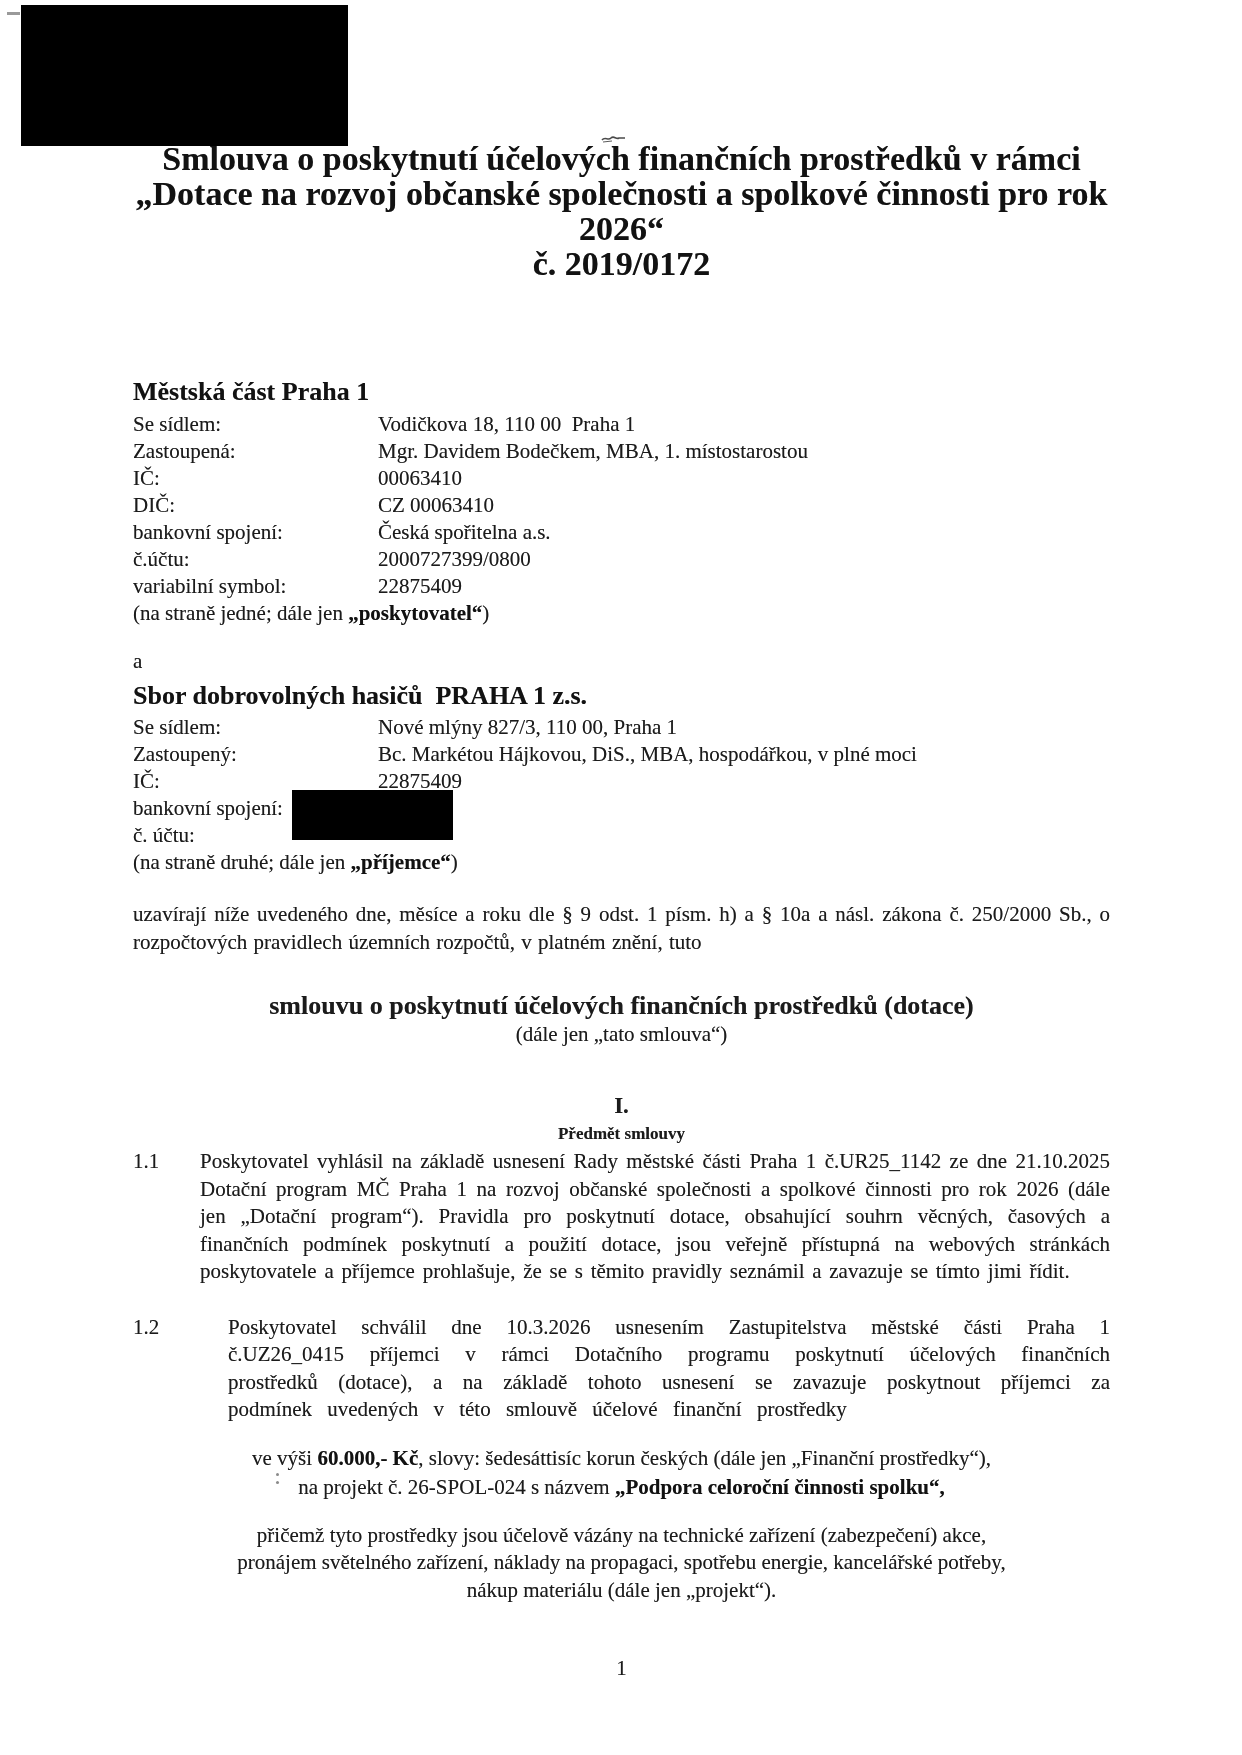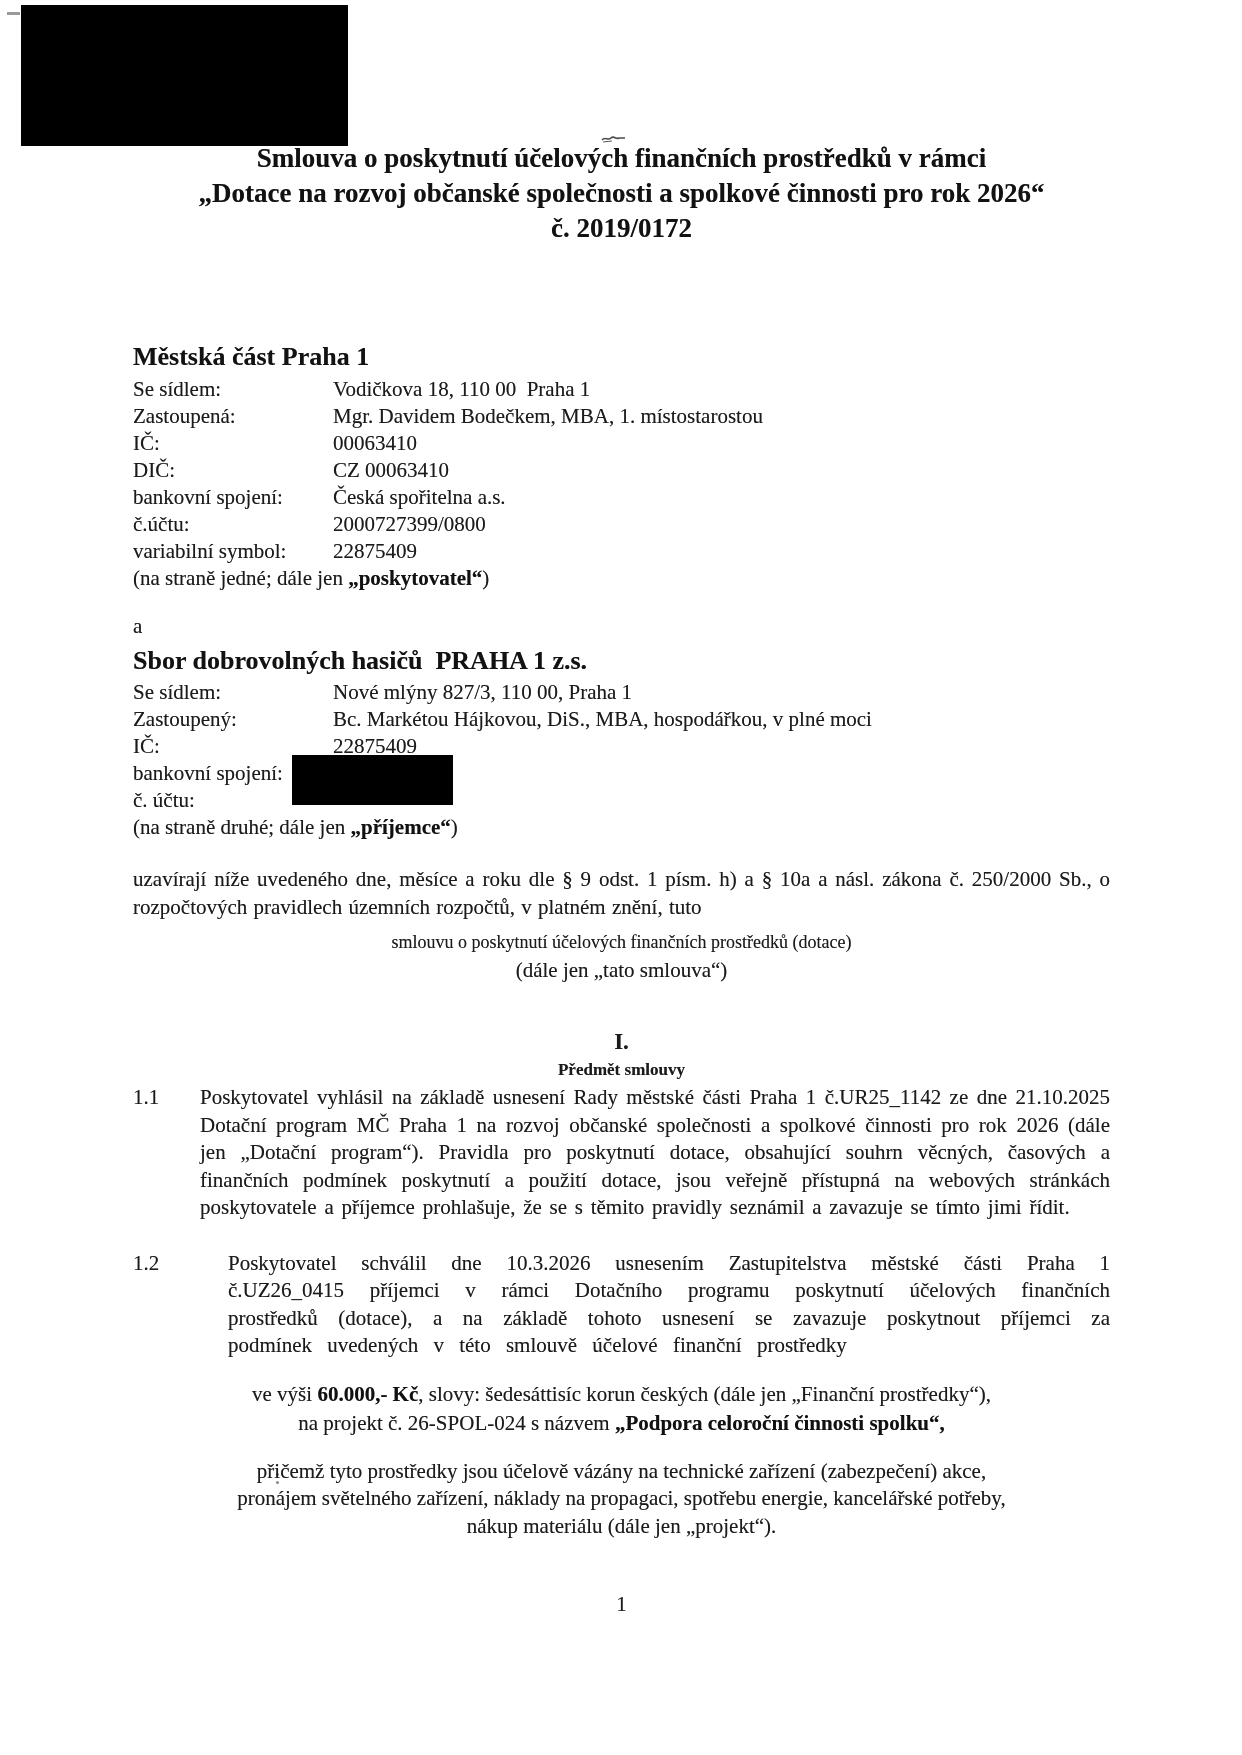--- a/index.html
+++ b/index.html
@@ -15,39 +15,39 @@
     text-shadow:0 0 0.5px rgba(20,20,20,0.45);
   }
   .content { position:absolute; left:133px; top:0; width:977px; }
 
   
   .redaction-letterhead { position:absolute; left:21px; top:5px; width:327px; height:141px; background:#000; }
   .artifact-dash { position:absolute; left:7px; top:12px; width:13px; height:3px; background:#9a9a9a; }
   .ink-smudge { position:absolute; left:600px; top:132px; width:26px; height:13px; }
   .artifact-dots { position:absolute; left:276px; top:1473px; width:3px; height:3px; background:#8a8a8a; border-radius:50%; box-shadow:0 8px 0 0 #8a8a8a; }
 
-  .doc-title { margin-top:141px; text-align:center; font-weight:bold; font-size:27px; line-height:35px; color:#121212; }
+  .doc-title { margin-top:141px; text-align:center; font-weight:bold; font-size:34px; line-height:35px; color:#121212; }
 
   .party-heading { font-weight:bold; font-size:26px; line-height:33px; color:#121212; }
   .party-heading.provider { margin-top:94px; }
   .party-heading.recipient { margin-top:4px; }
 
   .info-rows { margin-top:3px; line-height:27px; }
   .info-rows.recipient-rows { margin-top:2px; position:relative; }
-  .info-row { display:flex; }
+  .info-row { display:flex;gap:45px; }
   .info-label { width:200px; flex:0 0 200px; }
   .info-value { flex:1; }
   .redaction-account { position:absolute; left:159px; top:76px; width:161px; height:50px; background:#000; }
 
   .party-note { line-height:27px; }
   .conjunction { margin-top:21px; line-height:27px; }
 
   .intro-para { margin-top:24px; line-height:28px; text-align:justify; word-spacing:1px; }
 
-  .agreement-line { margin-top:7px; text-align:center; font-weight:normal; font-size:18px; line-height:28px; }
+  .agreement-line { margin-top:36px; text-align:center; font-weight:bold; font-size:26px; line-height:28px; }
   .agreement-sub { text-align:center; line-height:28px; }
 
   .section-numeral { margin-top:44px; text-align:center; font-weight:bold; font-size:23px; line-height:28px; }
   .section-title { text-align:center; font-weight:bold; font-size:17px; line-height:28px; }
 
   .clause { display:flex; line-height:27.5px; }
   .clause-11 { }
   .clause-12 { margin-top:28px;gap:28px; }
   .clause-num { width:67px; flex:0 0 67px; }
   .clause-text { flex:1; text-align:justify; }

